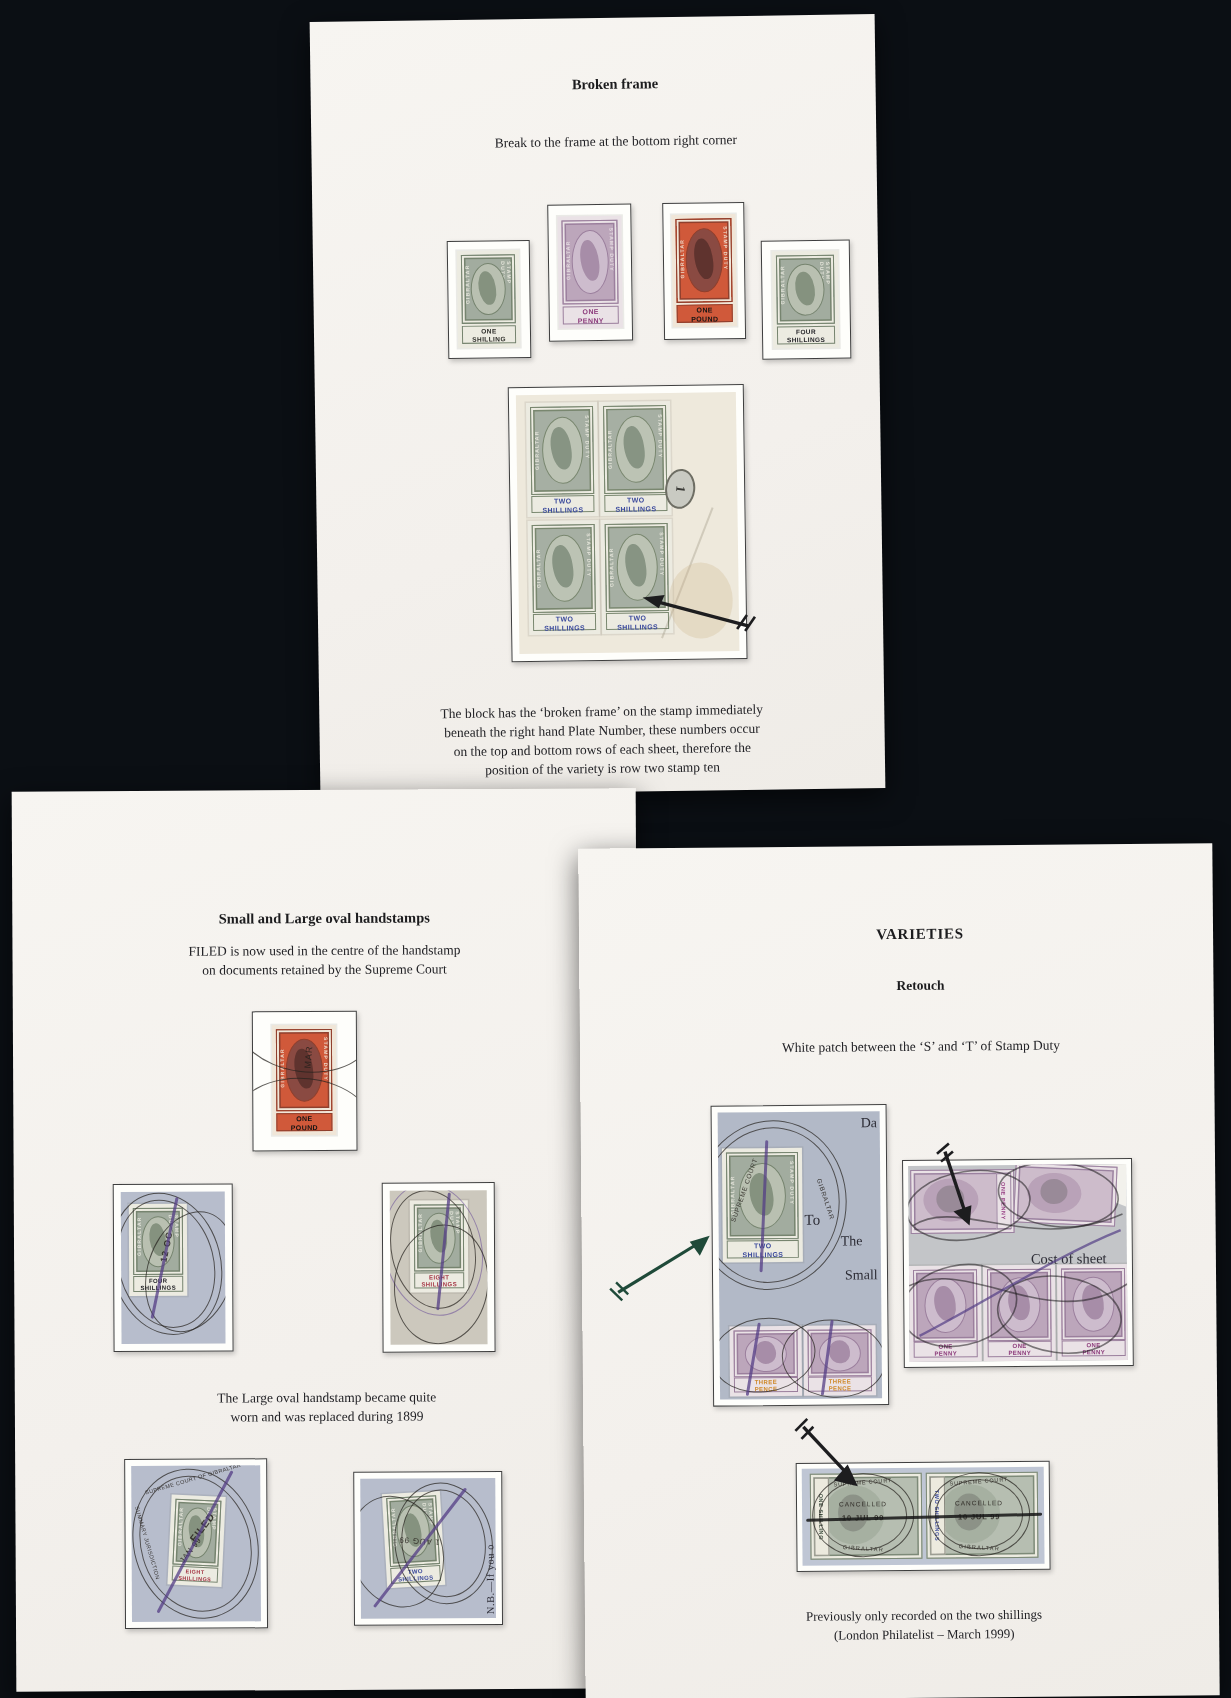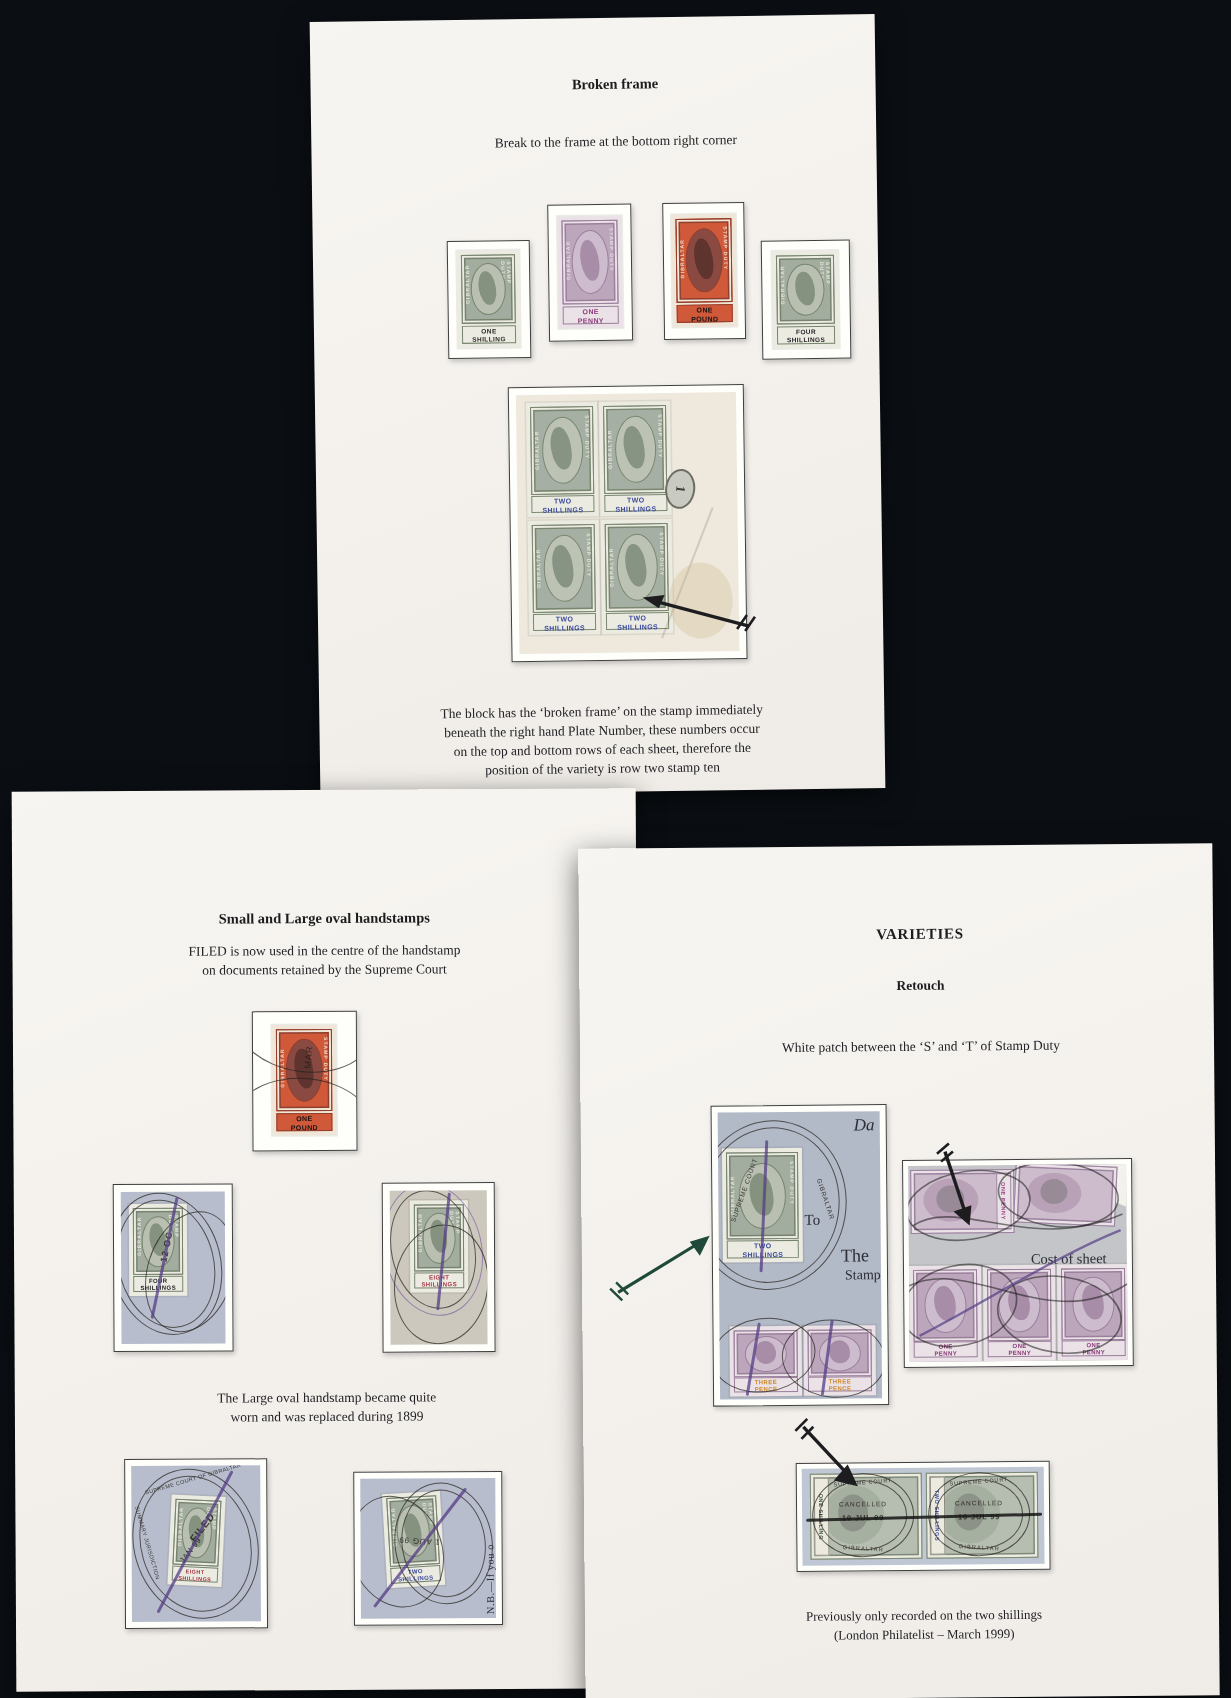--- a/index.html
+++ b/index.html
@@ -300,24 +300,24 @@
   </div>
 </div>
 
 <div class="page" style="left:582px;top:846px;width:634px;height:852px;transform:rotate(-0.5deg);">
   <div class="hd" style="left:48px;right:0;top:80px;font-size:15px;letter-spacing:.8px;">VARIETIES</div>
   <div class="hd" style="left:48px;right:0;top:132px;font-size:13.5px;">Retouch</div>
   <div class="bd" style="left:48px;right:0;top:193px;font-size:13.5px;">White patch between the ‘S’ and ‘T’ of Stamp Duty</div>
 
   <div class="mount" style="left:130px;top:258px;width:174px;height:299px;">
     <div class="piece" style="left:6px;top:6px;right:6px;bottom:6px;background:#b2b9c7;">
-      <div class="docserif" style="left:136px;top:4px;font-size:17px;font-style:italic;">Da</div>
+      <div class="docserif" style="left:143px;top:4px;font-size:14px;">Da</div>
       <div class="docserif" style="left:86px;top:100px;font-size:15px;">To</div>
-      <div class="docserif" style="left:122px;top:122px;font-size:18px;margin-top:12px;">The</div>
-      <div class="docserif" style="left:126px;top:156px;font-size:14px;">Stamp</div>
+      <div class="docserif" style="left:122px;top:122px;font-size:14px;">The</div>
+      <div class="docserif" style="left:126px;top:156px;font-size:14px;">Small</div>
       <div class="stamp v-grey vk-blue" style="left:4px;top:36px;width:80px;height:114px;">
         <div class="sfr" style="bottom:23px;">
           <div class="sside l">GIBRALTAR</div>
           <div class="sside r">STAMP DUTY</div>
           <div class="sov"></div>
         </div>
         <div class="stab" style="height:18px;font-size:7px;">
           <div>TWO</div>
           <div>SHILLINGS</div>
         </div>

